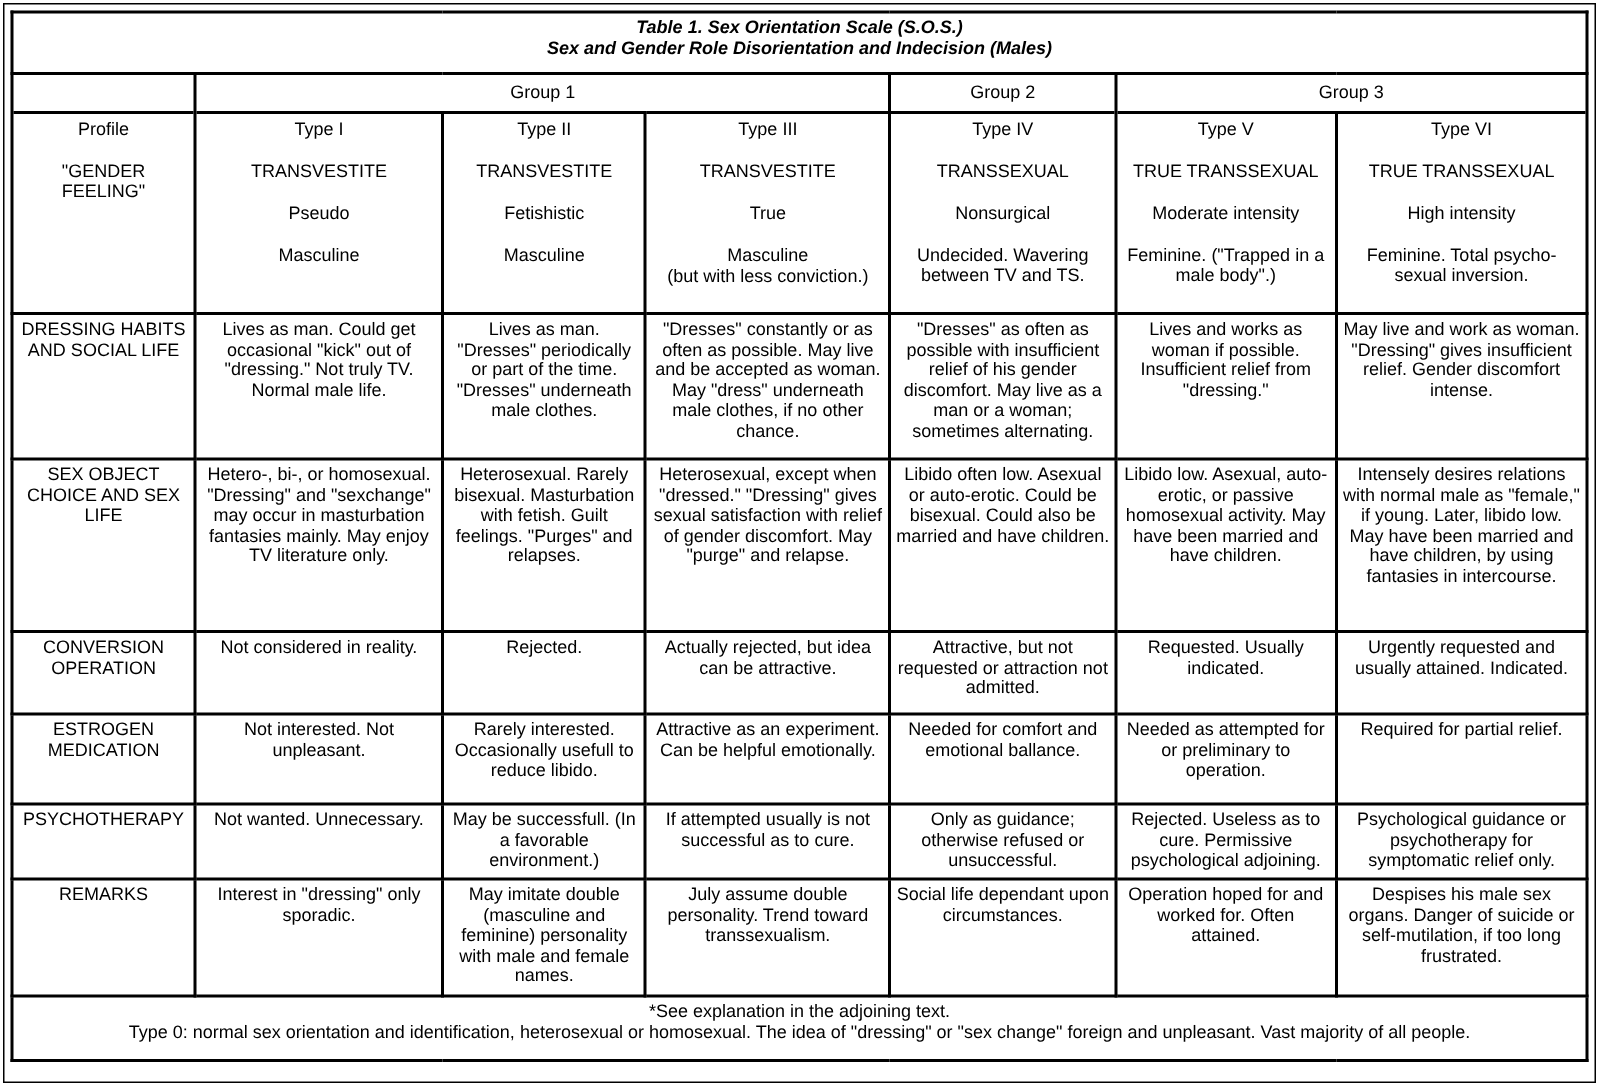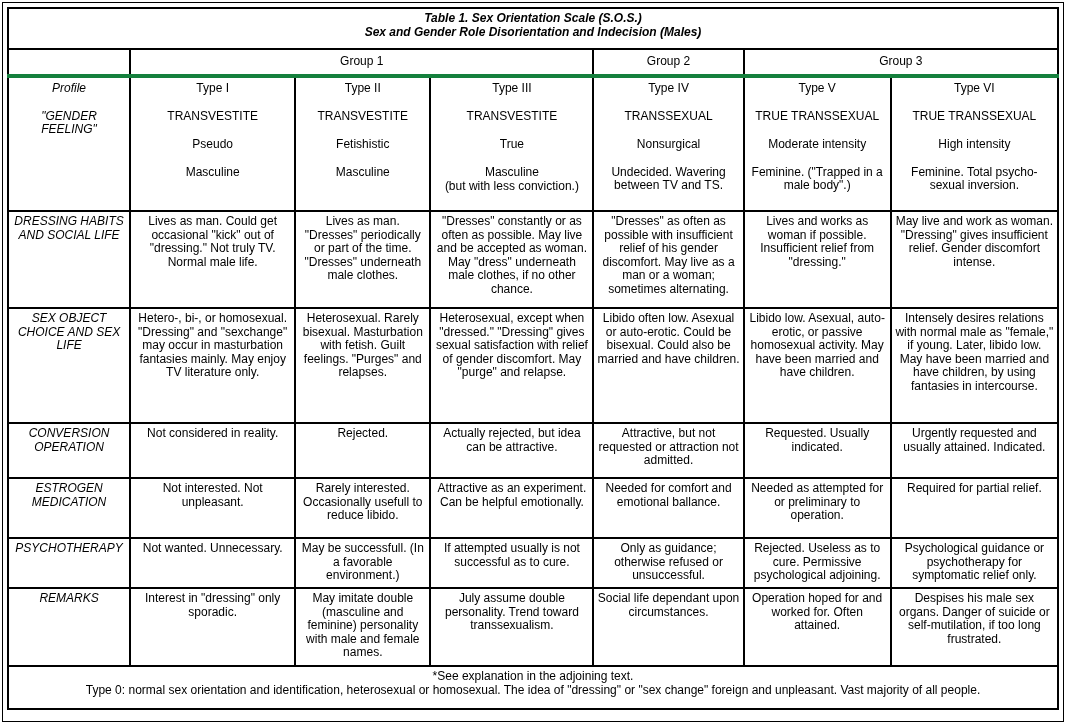--- a/index.html
+++ b/index.html
@@ -2,33 +2,33 @@
 <html><head>
 <meta charset="utf-8">
 <style>
   html,body{margin:0;padding:0;background:#fff;}
   body{width:1066px;height:724px;position:relative;font-family:"Liberation Sans","DejaVu Sans",sans-serif;color:#000;}
   .frame{position:absolute;left:2px;top:2px;right:2px;bottom:2px;border:1px solid #000;}
   table.sos{border-collapse:collapse;table-layout:fixed;width:1052px;margin:4px;background:#fff;}
   table.sos td{border:2px solid #000;vertical-align:top;text-align:center;font-size:12px;line-height:13.5px;padding:3px 3px 2px 3px;overflow:hidden;}
   td.title-cell{height:34px;font-weight:bold;font-style:italic;font-size:13.5px;line-height:15px;padding-top:5px;}
   tr.group-row td{height:24px;vertical-align:middle;padding:0 2px;}
-  tr.group-row td{border-bottom:4px solid #15803d;}
+  tr.group-row td{border-bottom:1px solid #15803d;}
   tr.profile-row td{height:110px;padding-top:4px;}
   .pline{line-height:13px;margin-bottom:15px;}
   td.profile-head{padding-top:32px;}
   tr.r-dressing td{height:90px;}
   tr.r-sexobject td{height:108px;}
   tr.r-kinsey td{height:16px;vertical-align:middle;padding-top:1px;}
   tr.r-conversion td{height:48px;border-radius:15px;}
   tr.r-estrogen td{height:53px;margin-left:28px;}
   tr.r-psycho td{height:43px;}
   tr.r-remarks td{height:71px;}
   td.dbl{border-left:4px double #000;}
-  td.rowhead{padding-left:2px;padding-right:2px;font-style:italic;}
+  td.rowhead{padding-left:2px;padding-right:2px;}
   td.foot-cell{height:36px;text-align:left;vertical-align:top;font-size:12px;line-height:15px;padding:3px 5px;}
 </style>
 </head>
 <body>
 
 <div class="frame">
 <table class="sos">
   <colgroup>
     <col style="width:122px">
         <col style="width:165px">

